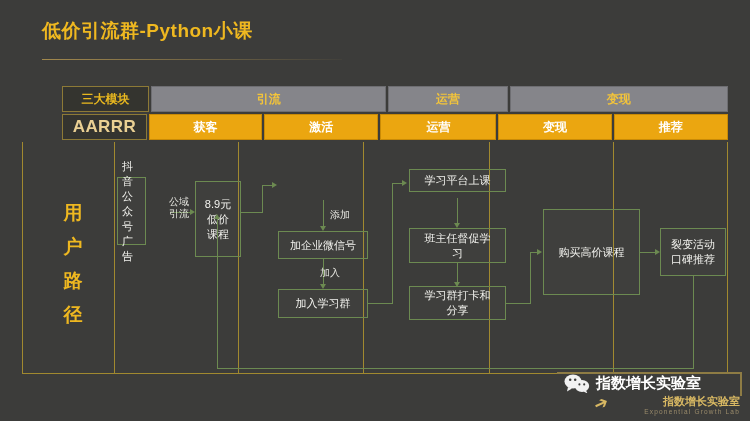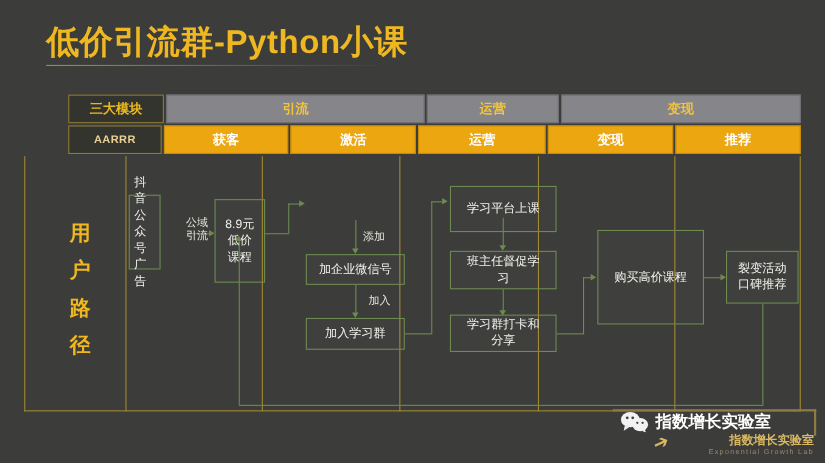--- a/index.html
+++ b/index.html
@@ -7,21 +7,21 @@
     width: 750px; height: 421px;
     background: #3c3c3a;
     font-family: "Liberation Sans", "DejaVu Sans", sans-serif;
     overflow: hidden;
   }
   #page { position: relative; width: 750px; height: 421px; background: #3c3c3a; }
 
   
   #title {
     position: absolute; left: 42px; top: 18px;
-    font-size: 30px; font-weight: bold; color: #efb820;
+    font-size: 19px; font-weight: bold; color: #efb820;
     letter-spacing: .5px; white-space: nowrap;
   }
   #title-rule {
     position: absolute; left: 42px; top: 59px; width: 300px; height: 1px;
     background: linear-gradient(to right, rgba(180,150,80,.85), rgba(180,150,80,.05));
   }
 
   
   #matrix { position: absolute; left: 22px; top: 86px; width: 706px; height: 288px; }
 
@@ -31,21 +31,21 @@
 
   .cell {
     display: flex; align-items: center; justify-content: center;
     font-size: 12px; font-weight: bold; color: #f0c03a;
     white-space: nowrap; overflow: hidden;
   }
   .cell.corner { background: #34342f; color: #e9b81f; border: 1px solid #8d7a36; }
   .cell.grp    { background: #85858a; color: #f3c43a; border: 1px solid #6e6e72; }
   .cell.aar    { background: #eba610; color: #ffffff; border: 1px solid #c98a06; }
   .cell.corner2{ background: #34342f; color: #ead093; border: 1px solid #8d7a36;
-                 font-size: 10px; letter-spacing: .4px; }
+                 font-size: 17px; letter-spacing: .4px; }
 
   
   #body-area {
     position: absolute; left: 0; top: 56px; width: 706px; height: 232px;
     border-left: 1px solid #a1892f; border-right: 1px solid #a1892f;
     border-bottom: 1px solid #a1892f; border-top: none;
   }
   .vdiv { position: absolute; top: 0; width: 1px; height: 232px; background: #a1892f; }
 
   #path-label {
@@ -166,30 +166,30 @@
 
 
   <div class="ln v" style="left:323px; top:200px; height:29px;"></div>
   <div class="arw d" style="left:319.5px; top:226px;"></div>
   <div class="conn-label" style="left:330px; top:208px;">添加</div>
 
   <div class="box" style="left:278px; top:231px; width:90px; height:28px;">加企业微信号</div>
 
   <div class="ln v" style="left:323px; top:259px; height:28px;"></div>
   <div class="arw d" style="left:319.5px; top:284px;"></div>
-  <div class="conn-label" style="left:335px; top:266px;">加入</div>
+  <div class="conn-label" style="left:320px; top:266px;">加入</div>
 
   <div class="box" style="left:278px; top:289px; width:90px; height:29px;">加入学习群</div>
 
   <div class="ln h" style="left:368px; top:303px; width:24px;"></div>
   <div class="ln v" style="left:392px; top:183px; height:121px;"></div>
   <div class="ln h" style="left:392px; top:183px; width:12px;"></div>
   <div class="arw r" style="left:402px; top:179.5px;"></div>
 
-  <div class="box" style="left:409px; top:169px; width:97px; height:42px;">学习平台上课</div>
+  <div class="box" style="left:409px; top:169px; width:97px; height:23px;">学习平台上课</div>
 
   <div class="ln v" style="left:457px; top:198px; height:28px;"></div>
   <div class="arw d" style="left:453.5px; top:223px;"></div>
 
   <div class="box" style="left:409px; top:228px; width:97px; height:35px;">
     <div style="width:100%">
       <div>班主任督促学</div>
       <div>习</div>
     </div>
   </div>

